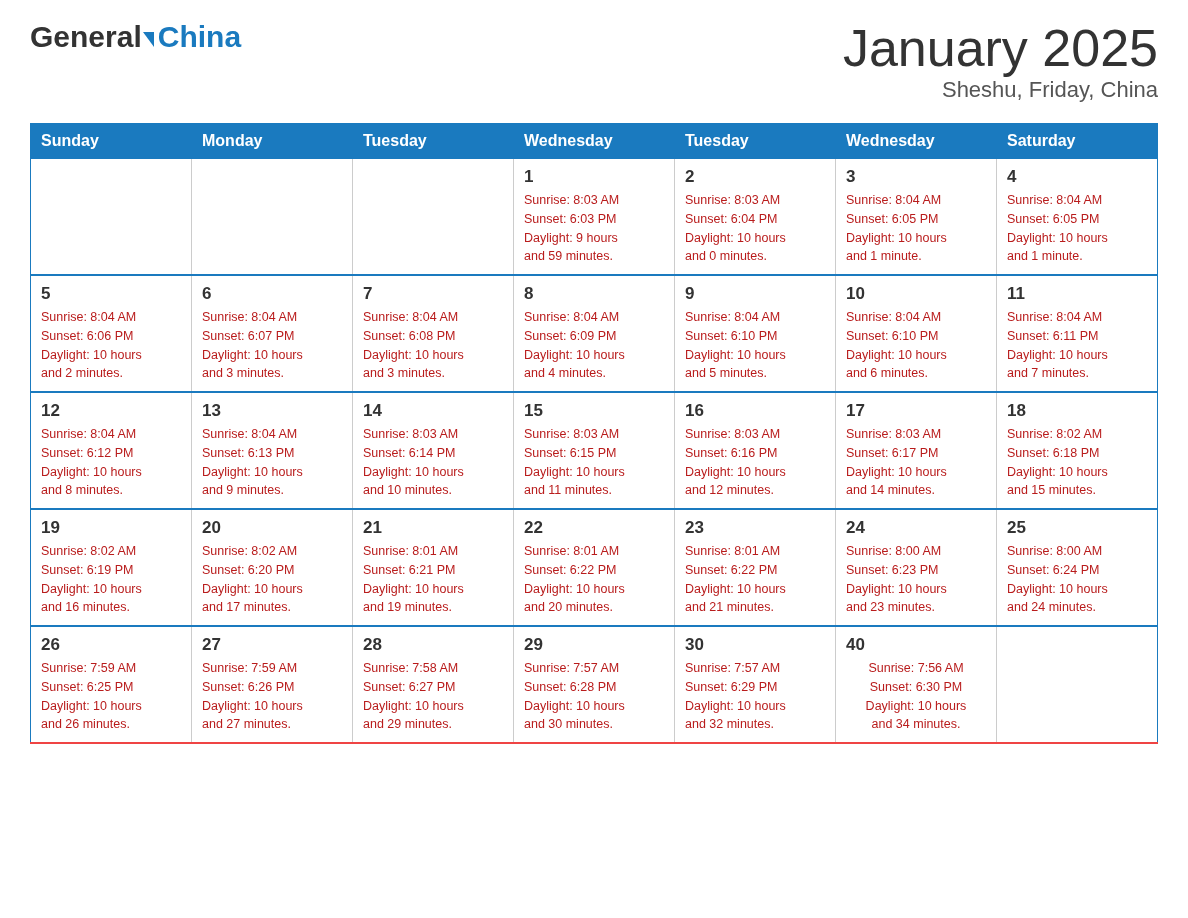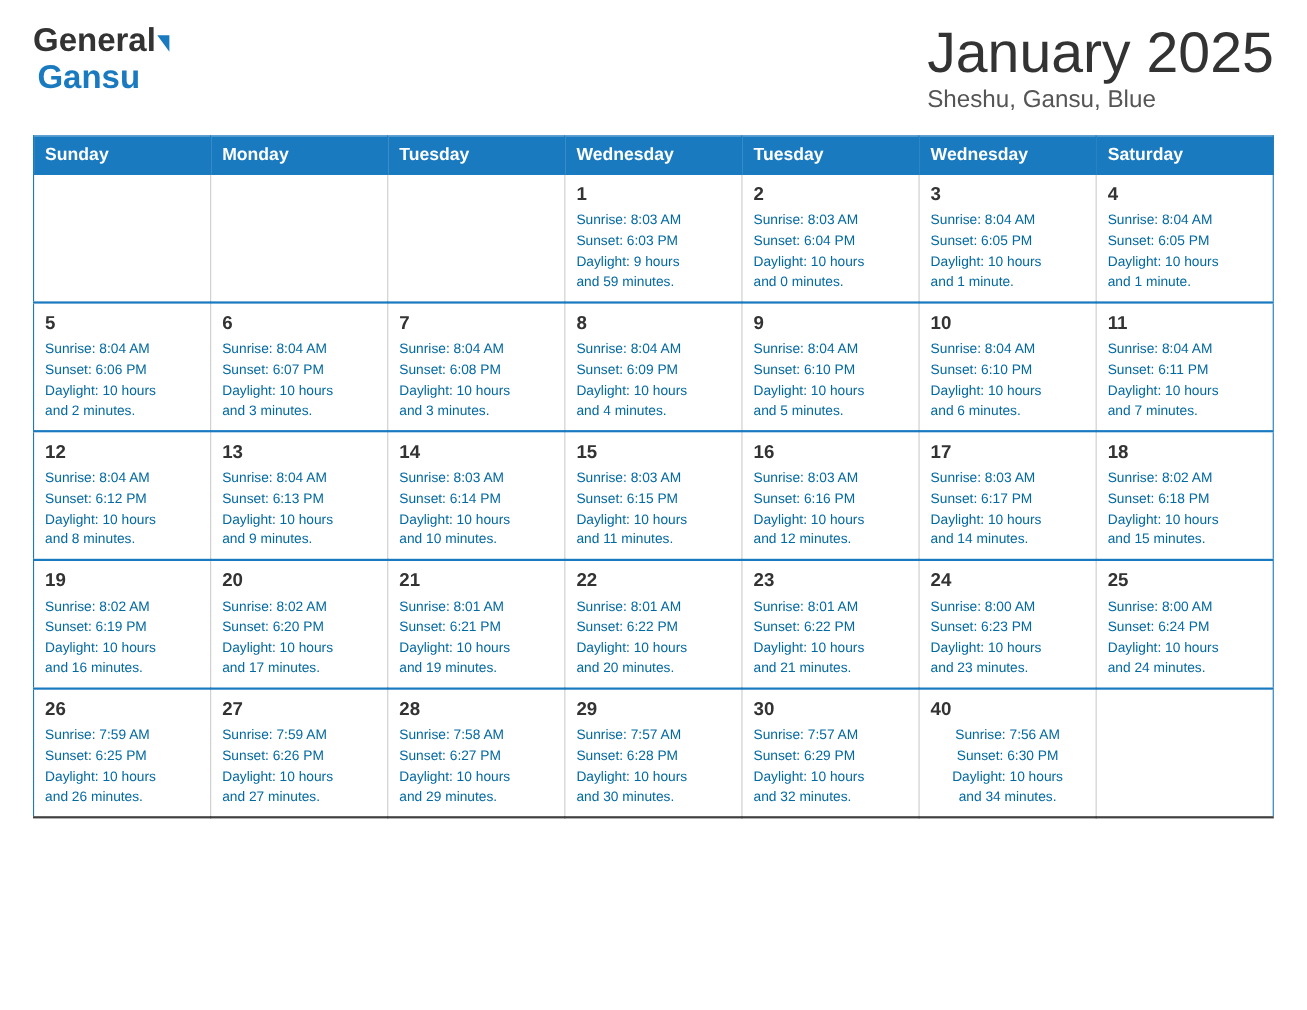--- a/index.html
+++ b/index.html
@@ -11,24 +11,24 @@
       min-height: 918px;
     }
     .header {
       display: flex;
       justify-content: space-between;
       align-items: flex-start;
       margin-bottom: 20px;
     }
     .logo {
       display: flex;
-      flex-direction: column;
       align-items: flex-start;
     }
     .title-block {
+      text-align: right;
     }
     .calendar-title {
       font-size: 52px;
       font-weight: normal;
       color: #333;
       line-height: 1.1;
     }
     .calendar-subtitle {
       font-size: 22px;
       color: #555;
@@ -67,25 +67,25 @@
     }
     .day-number {
       font-size: 17px;
       font-weight: bold;
       color: #333;
       display: block;
       margin-bottom: 4px;
     }
     .day-info {
       font-size: 12.5px;
-      color: #0369a1;
+      color: #b91c1c;
       line-height: 1.5;
     }
     tbody tr:last-child {
-      border-bottom: 2px solid #404040;
+      border-bottom: 2px solid #ef4444;
     }
     .empty-cell {
       background: #fff;
     }
     
     .logo-row {
       display: flex;
       align-items: center;
     }
     .logo-text-general {
@@ -108,26 +108,26 @@
 </head>
 <body>
 
 <div class="header">
   <div class="logo">
     <div class="logo-row">
       <span class="logo-text-general">General</span>
       <span class="logo-arrow"></span>
     </div>
     <div style="margin-left:4px;">
-      <span style="font-size:30px; font-weight:bold; color:#1a7abf;">Gansu</span>
+      <span style="font-size:30px; font-weight:bold; color:#1a7abf;">China</span>
     </div>
   </div>
   <div class="title-block">
     <div class="calendar-title">January 2025</div>
-    <div class="calendar-subtitle">Sheshu, Gansu, Blue</div>
+    <div class="calendar-subtitle">Sheshu, Friday, China</div>
   </div>
 </div>
 
 <table>
   <thead>
     <tr>
     <th>Sunday</th>
         <th>Monday</th>
         <th>Tuesday</th>
         <th>Wednesday</th>

